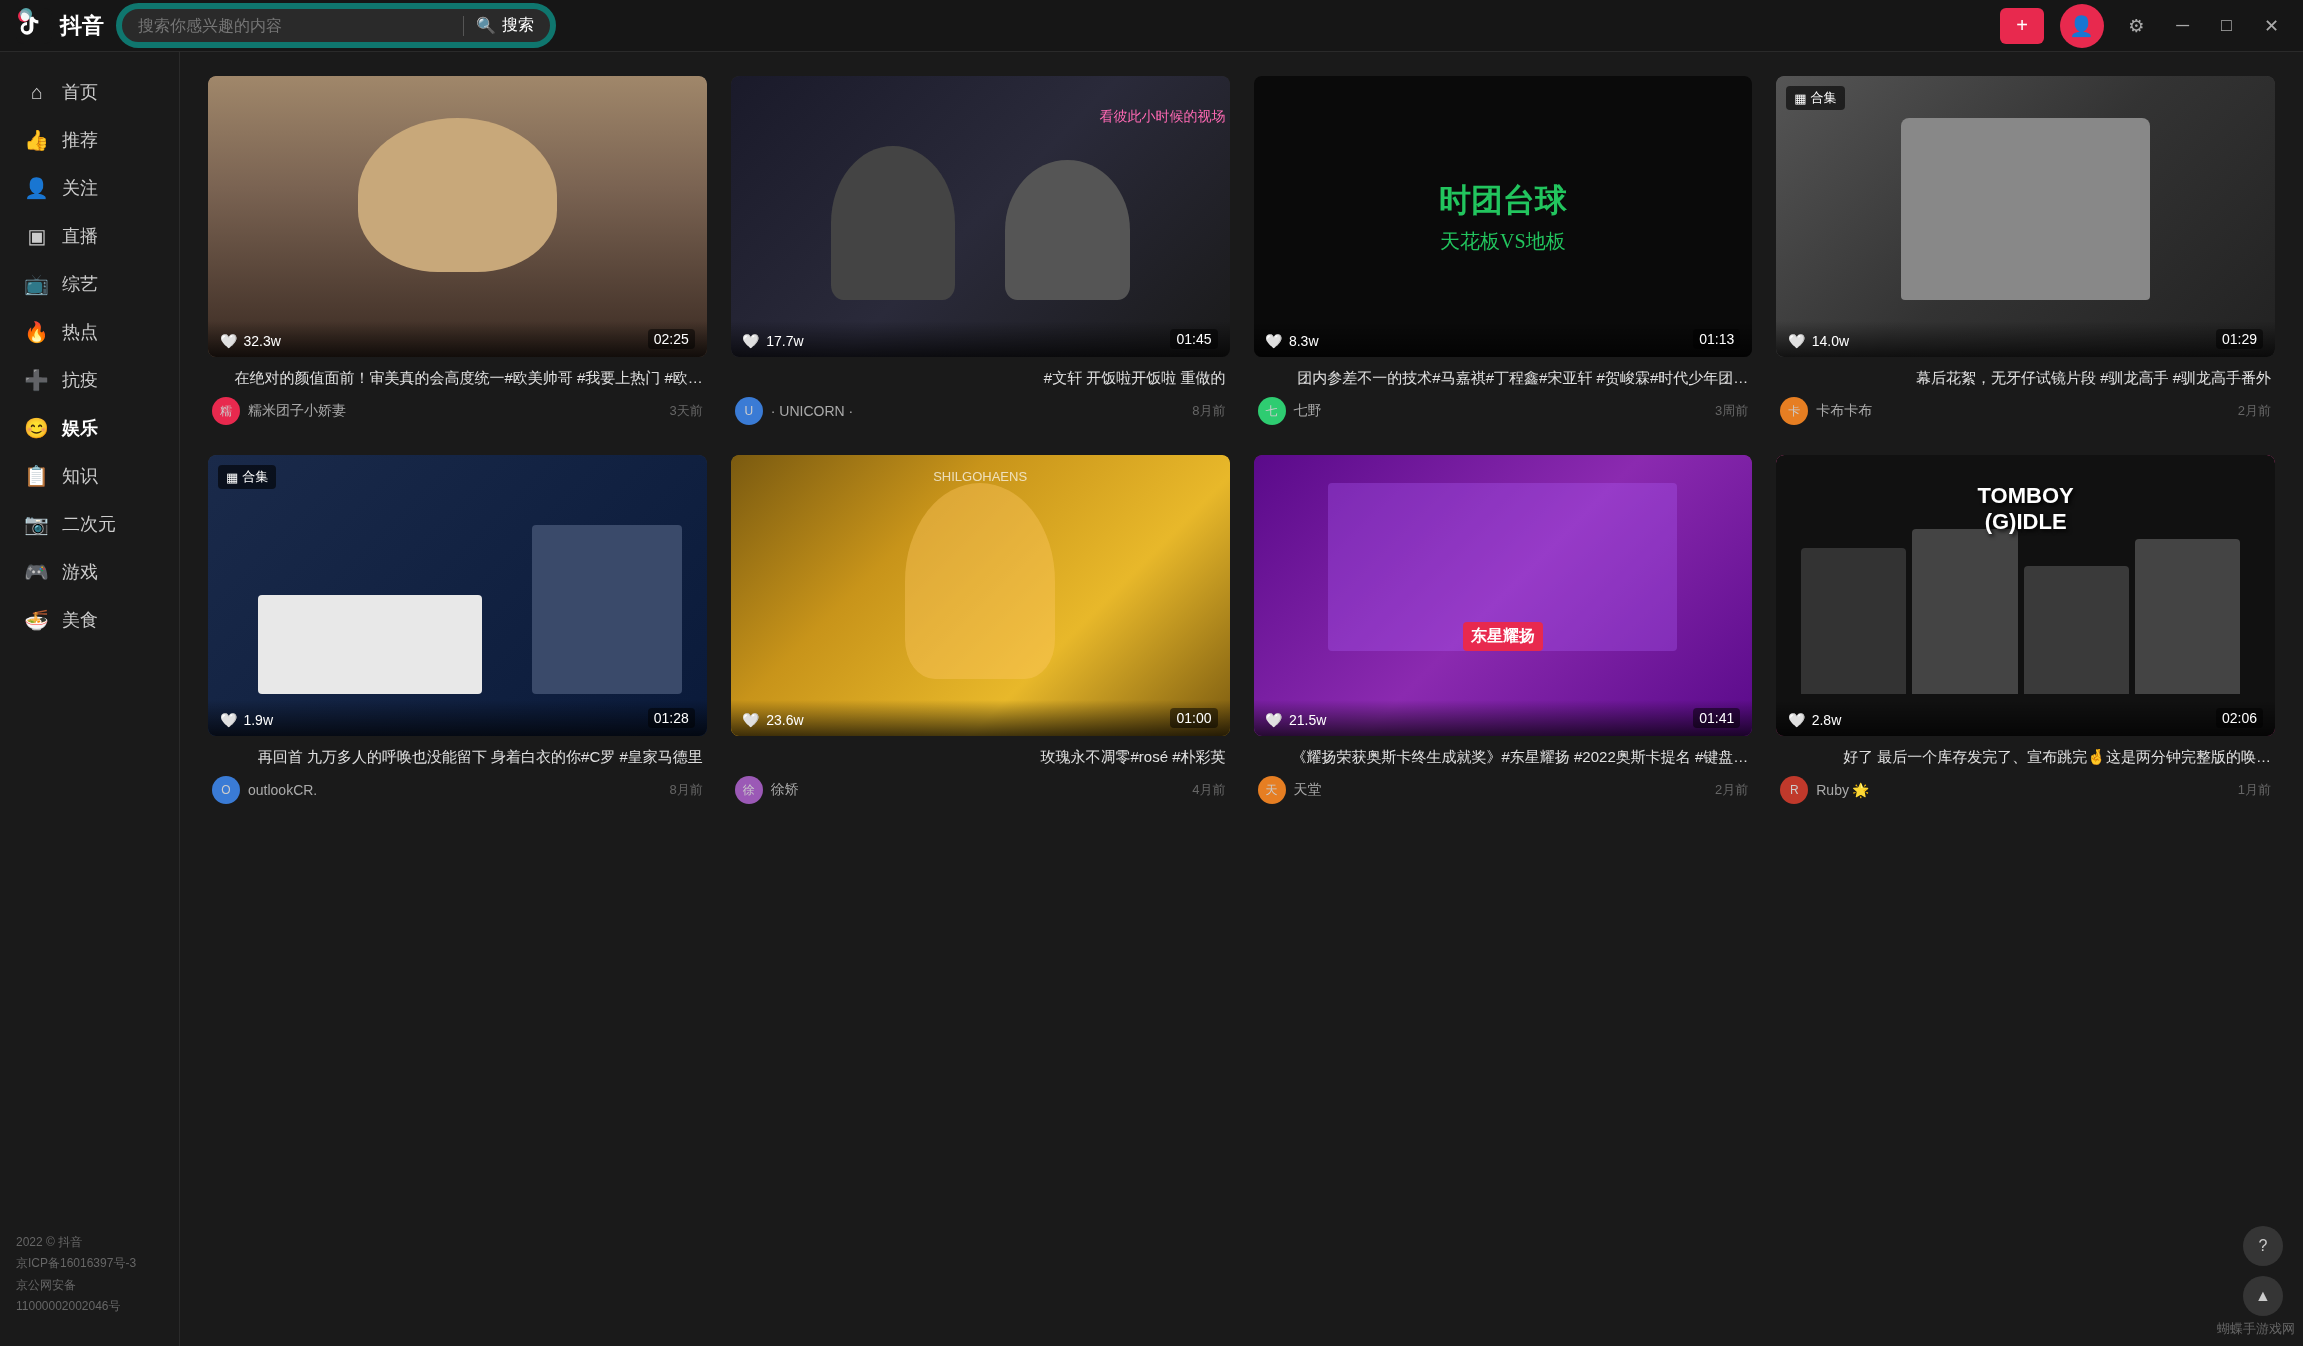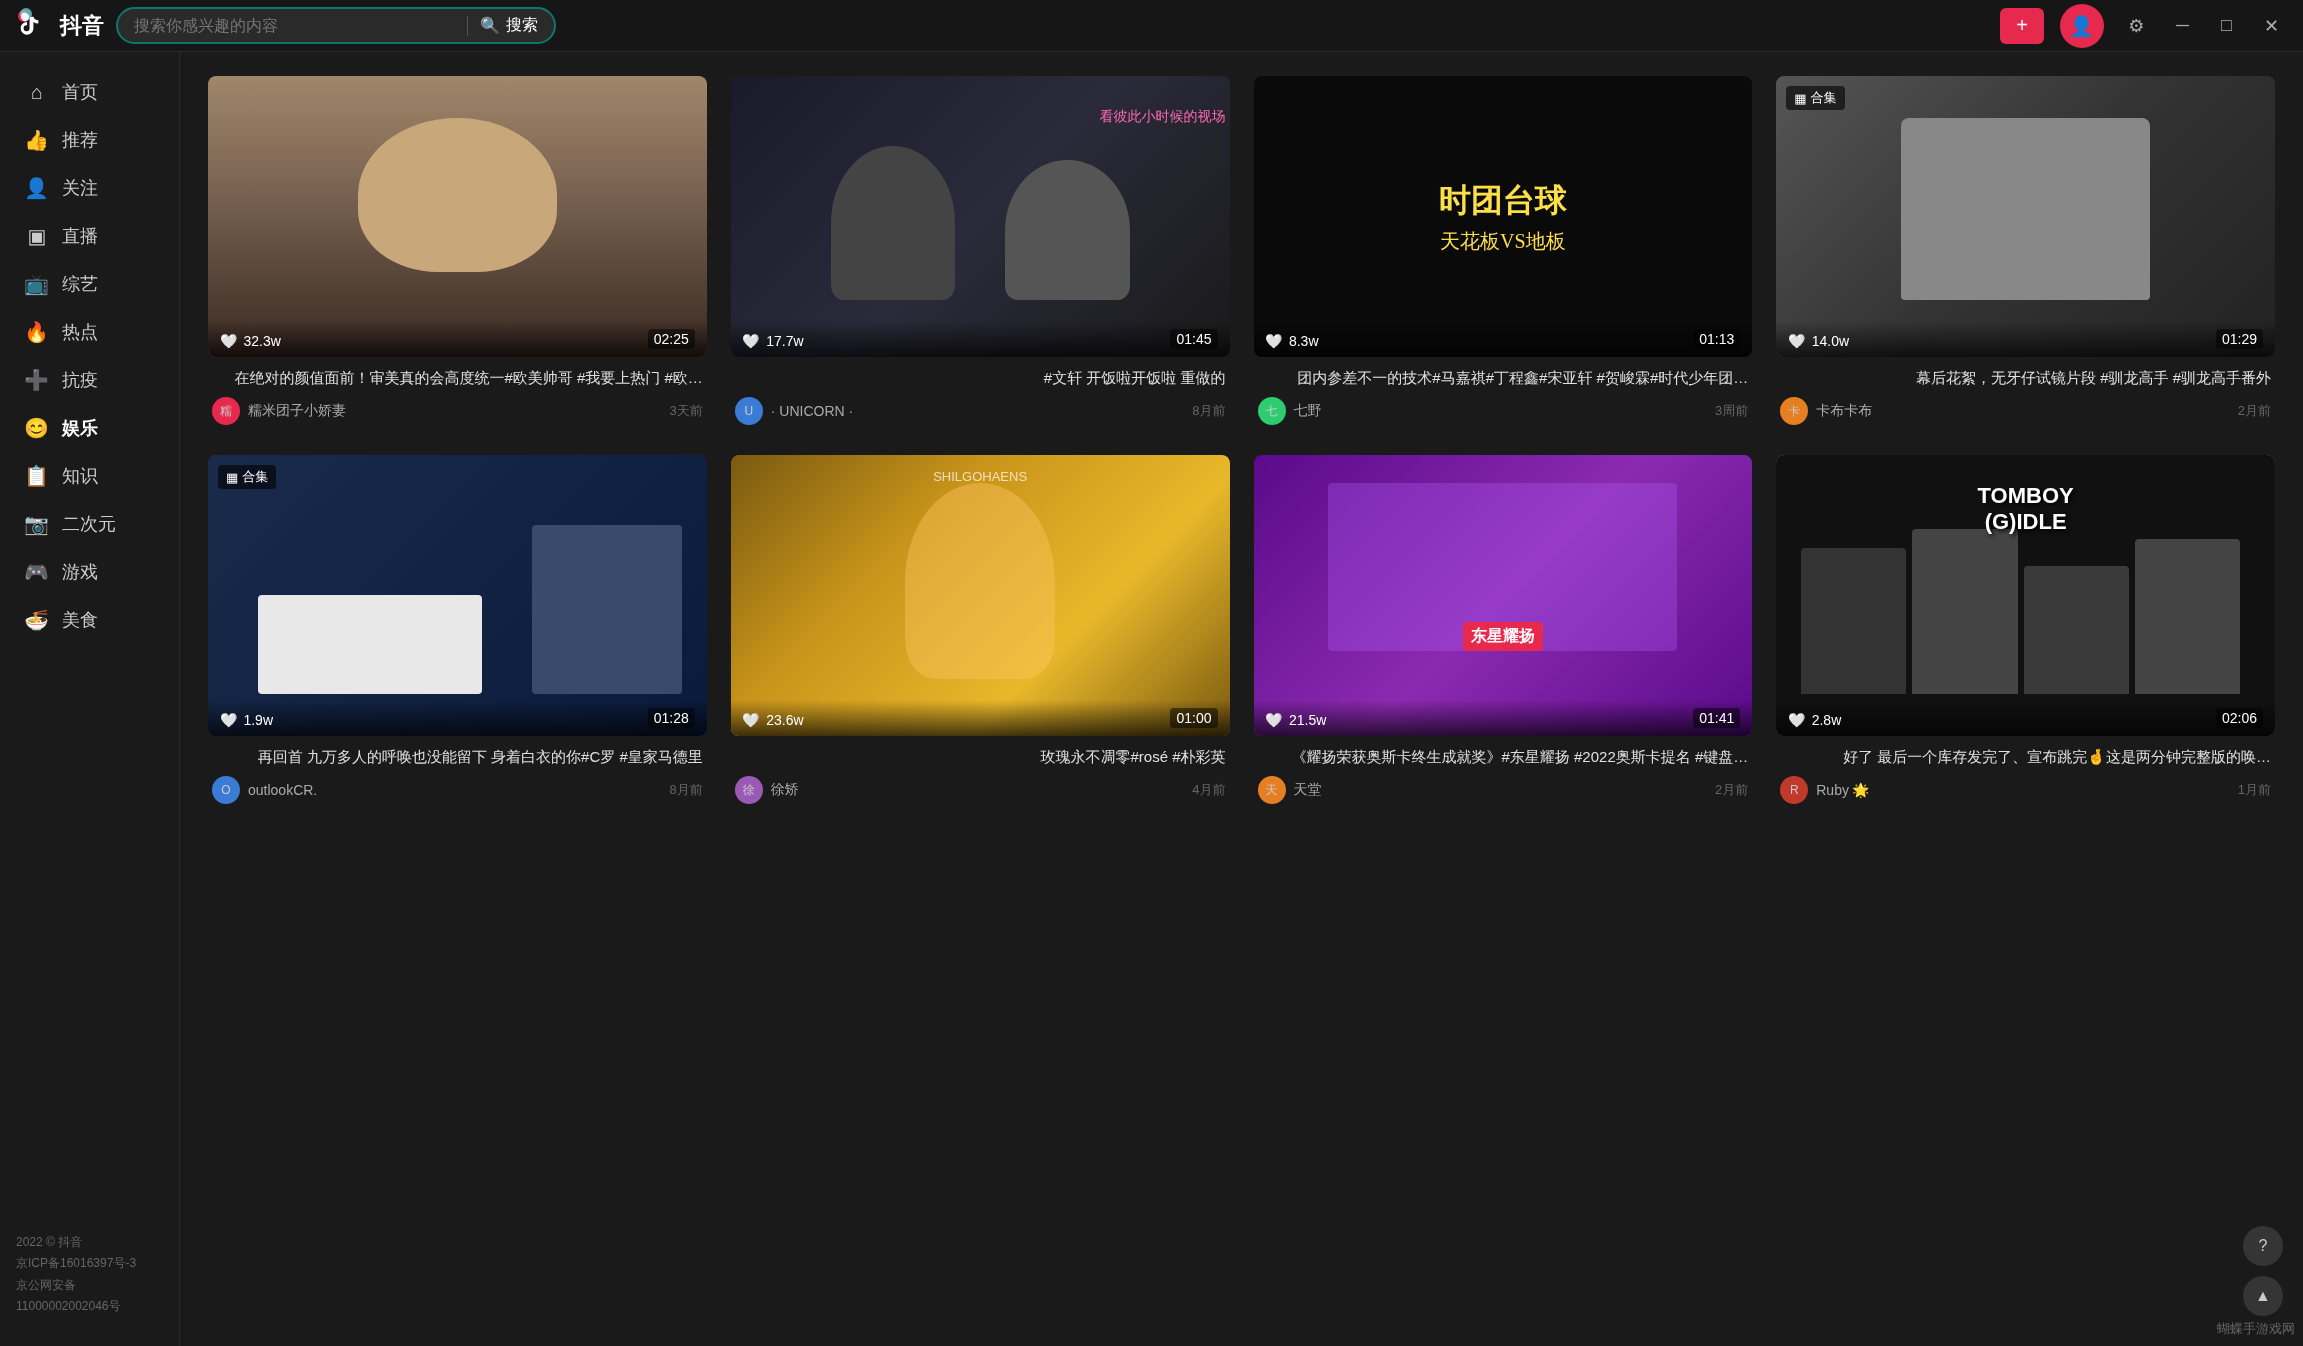--- a/index.html
+++ b/index.html
@@ -43,21 +43,21 @@
       font-weight: bold;
       color: #fff;
     }
     .search-bar {
       display: flex;
       align-items: center;
       background: #2a2a2a;
       border-radius: 24px;
       padding: 6px 16px;
       width: 440px;
-      border: 2px solid #0f766e;
+      border: 6px solid #0f766e;
     }
     .search-bar input {
       background: transparent;
       border: none;
       outline: none;
       color: #aaa;
       font-size: 16px;
       flex: 1;
     }
     .search-divider {
@@ -269,21 +269,21 @@
     .video-author { color: #aaa; font-size: 14px; }
     .video-time { color: #666; font-size: 13px; margin-left: auto; }
 
     
     .thumb-text-overlay {
       position: absolute;
       top: 50%;
       left: 50%;
       transform: translate(-50%, -50%);
       text-align: center;
-      color: #fde047;
+      color: #22c55e;
       font-size: 28px;
       font-weight: bold;
       line-height: 1.4;
       white-space: nowrap;
     }
     .thumb-subtitle {
       font-size: 20px;
       font-weight: normal;
       margin-top: 4px;
       font-family: Liberation Serif, serif;

